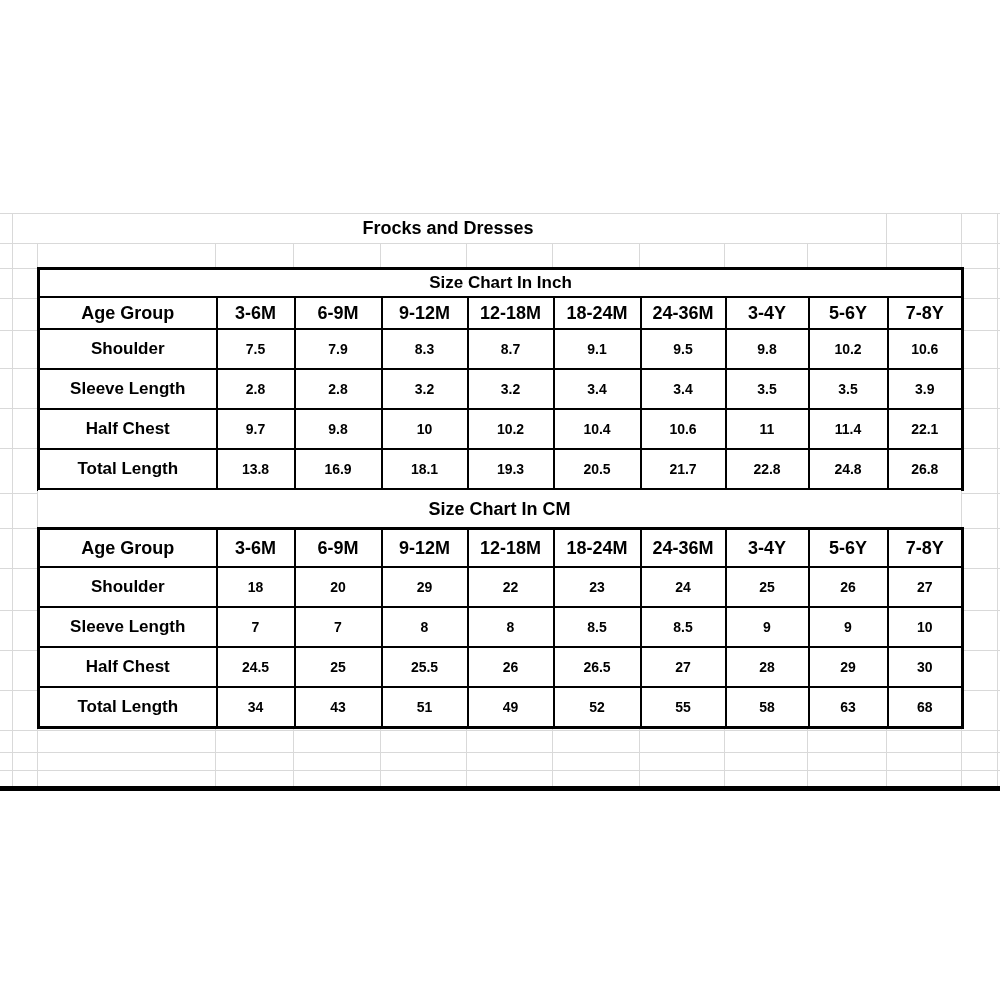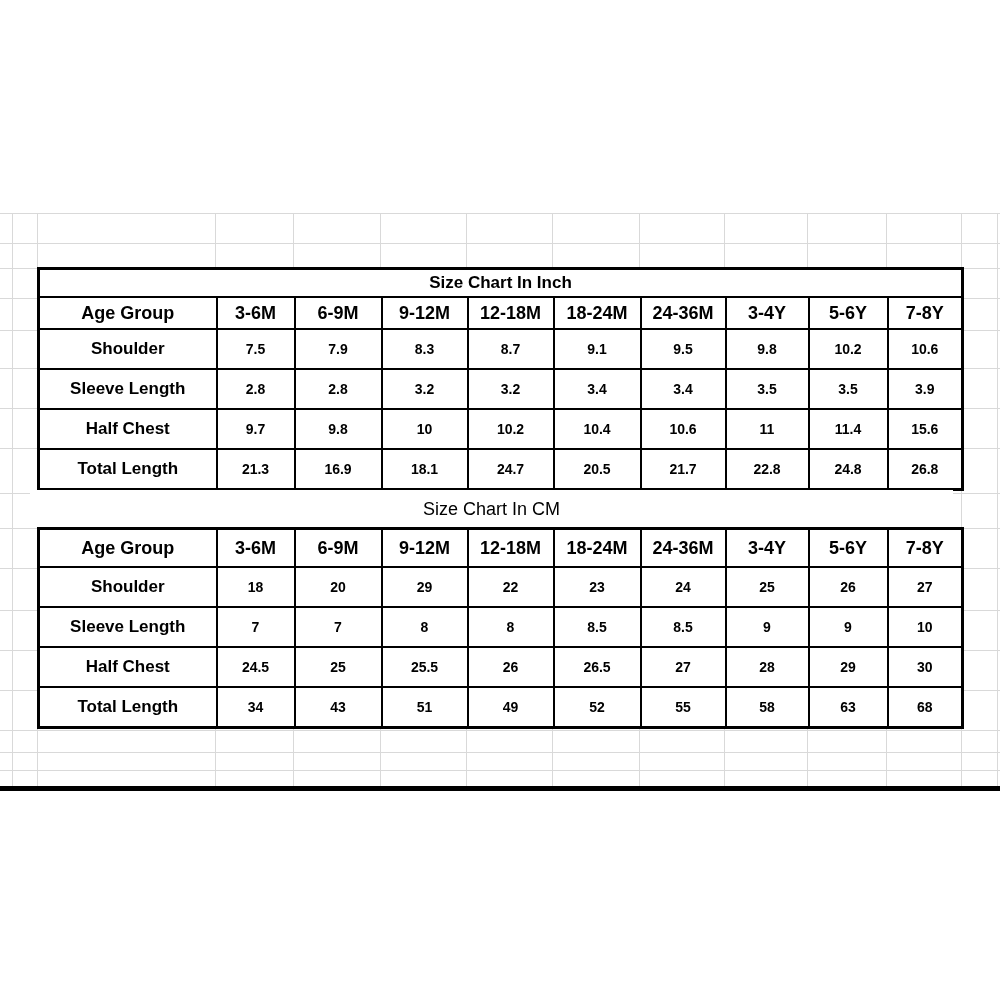--- a/index.html
+++ b/index.html
@@ -11,22 +11,22 @@
   .gl{position:absolute;background:#d9d9d9;z-index:1;}
   .gl.h{left:0;width:1000px;height:1px;}
   .gl.v{top:213px;height:573px;width:1px;}
   
   .white-block{position:absolute;background:#ffffff;z-index:2;}
   #sheet-title{
     left:13px;width:870px;top:214px;height:29px;line-height:29px;
     text-align:center;font-size:18px;font-weight:bold;
   }
   #cm-gap{
-    left:30px;width:923px;top:490px;height:38px;line-height:38px;
-    text-align:center;font-size:18px;font-weight:normal;
+    left:38px;width:923px;top:490px;height:38px;line-height:38px;
+    text-align:center;font-size:18px;font-weight:bold;
   }
   
   table.size-table{
     position:absolute;left:37px;border-collapse:collapse;table-layout:fixed;
     background:#ffffff;z-index:2;border:3px solid #000;
   }
   #table-inch{top:267px;}
   #table-cm{top:527px;}
   table.size-table td{border:2px solid #000;text-align:center;vertical-align:middle;padding:0;}
   td.tbl-title{height:26px;font-size:17px;font-weight:bold;}
@@ -69,20 +69,21 @@
       <div class="gl v" style="left: 466px;"></div>
       <div class="gl v" style="left: 552px;"></div>
       <div class="gl v" style="left: 639px;"></div>
       <div class="gl v" style="left: 724px;"></div>
       <div class="gl v" style="left: 807px;"></div>
       <div class="gl v" style="left: 886px;"></div>
       <div class="gl v" style="left: 961px;"></div>
       <div class="gl v" style="left: 997px;"></div>
     </div>
 
+  <div id="sheet-title" class="white-block">Frocks and Dresses</div>
 
   <table id="table-inch" class="size-table">
     <colgroup>
       <col style="width:178px">
         <col style="width:78px">
         <col style="width:87px">
         <col style="width:86px">
         <col style="width:86px">
         <col style="width:87px">
         <col style="width:85px">
@@ -133,28 +134,28 @@
     <tr class="data-row">
       <td class="row-label">Half Chest</td>
       <td class="val">9.7</td>
       <td class="val">9.8</td>
       <td class="val">10</td>
       <td class="val">10.2</td>
       <td class="val">10.4</td>
       <td class="val">10.6</td>
       <td class="val">11</td>
       <td class="val">11.4</td>
-      <td class="val">15.6</td>
+      <td class="val">22.1</td>
     </tr>
     <tr class="data-row">
       <td class="row-label">Total Length</td>
-      <td class="val">21.3</td>
+      <td class="val">13.8</td>
       <td class="val">16.9</td>
       <td class="val">18.1</td>
-      <td class="val">24.7</td>
+      <td class="val">19.3</td>
       <td class="val">20.5</td>
       <td class="val">21.7</td>
       <td class="val">22.8</td>
       <td class="val">24.8</td>
       <td class="val">26.8</td>
     </tr>
   </tbody>
     </table>
 
   <div id="cm-gap" class="white-block">Size Chart In CM</div>

